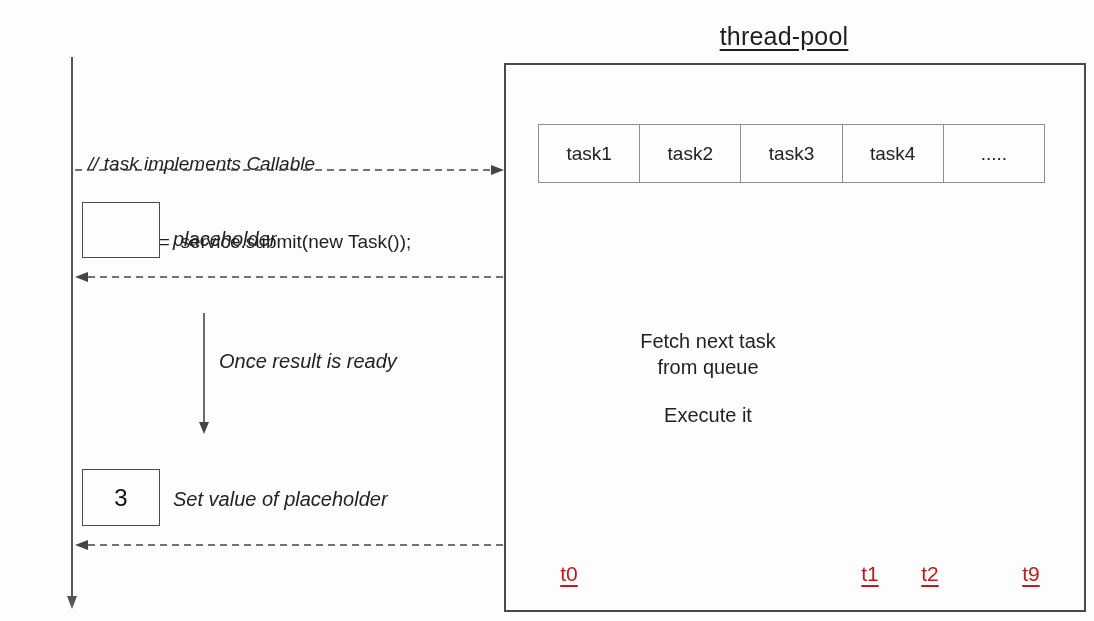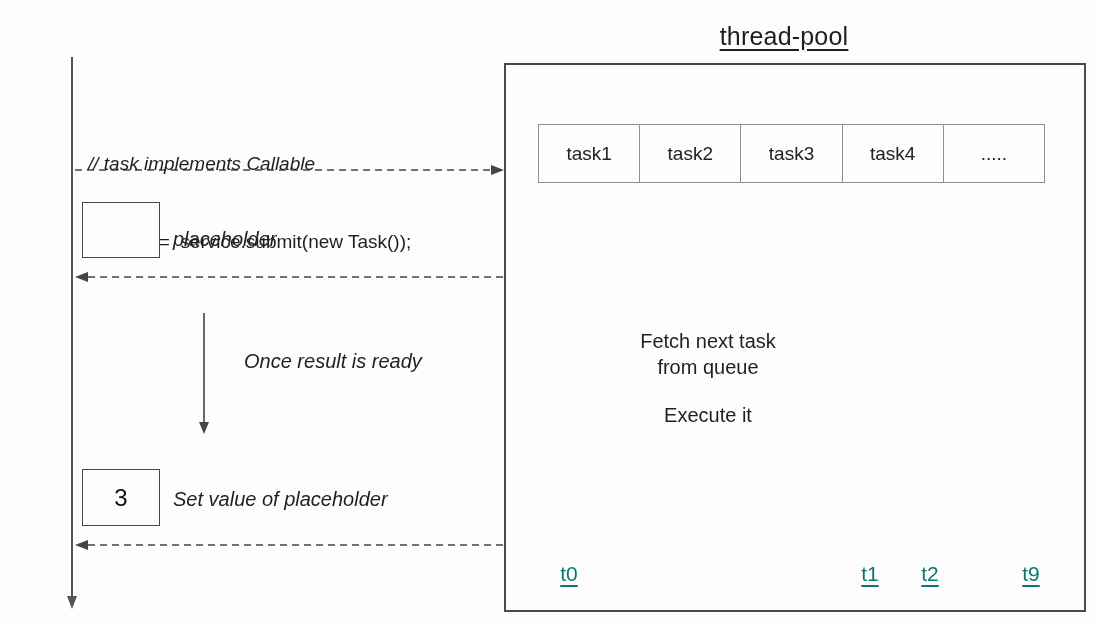--- a/index.html
+++ b/index.html
@@ -34,21 +34,21 @@
   .queue .cell{
     flex:1;display:flex;align-items:center;justify-content:center;
     font-size:19px;color:#222;border-right:1.4px solid #8f8f8f;
   }
   .queue .cell:last-child{border-right:none;}
   .loop-text{
     text-align:center;font-size:20px;line-height:26px;color:#1f1f1f;
   }
   .loop-text .gap{height:22px;}
   .tlabel{
-    font-size:21px;color:#0f766e;text-align:center;width:44px;
+    font-size:21px;color:#b91c1c;text-align:center;width:44px;
     text-decoration:underline;text-underline-offset:4px;
   }
   svg{position:absolute;left:0;top:0;}
 </style>
 </head>
 <body>
 
 <div class="stage">
 
   <svg width="1094" height="621" viewBox="0 0 1094 621">
@@ -85,21 +85,21 @@
   <div class="abs title" style="left:654px;top:22px;width:260px;text-align:center;">thread-pool</div>
 
   <div class="abs code" style="left:88px;top:99px;">
     <div class="comment">// task implements Callable</div>
     <div>Future f =  service.submit(new Task());</div>
   </div>
 
   <div class="abs valuebox" style="left:82px;top:202px;width:76px;height:54px;"></div>
   <div class="abs note" style="left:173px;top:228px;">placeholder</div>
 
-  <div class="abs note" style="left:219px;top:350px;margin-left:25px;">Once result is ready</div>
+  <div class="abs note" style="left:219px;top:350px;">Once result is ready</div>
 
   <div class="abs valuebox" style="left:82px;top:469px;width:76px;height:55px;">3</div>
   <div class="abs note" style="left:173px;top:488px;">Set value of placeholder</div>
 
   <div class="abs pool-box" style="left:504px;top:63px;width:578px;height:545px;"></div>
 
 
   <div class="abs queue" style="left:538px;top:116px;width:505px;height:57px;">
     <div class="cell">task1</div>
     <div class="cell">task2</div>

